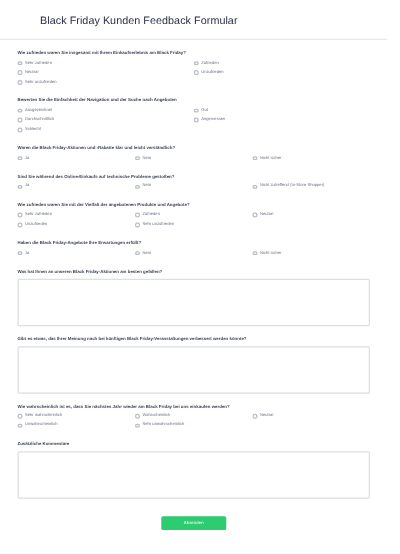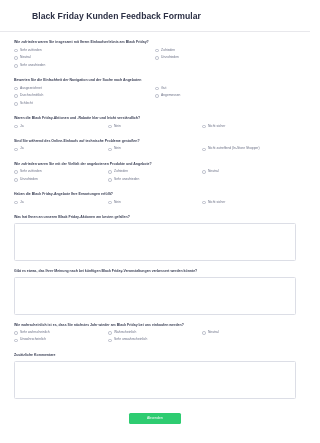--- a/index.html
+++ b/index.html
@@ -14,21 +14,21 @@
     width: 310px; height: 443px;
     background: #ffffff;
     position: relative;
   }
   .header {
     padding: 11px 14px 10px 14px;
     border-bottom: 1px solid #e8e8ec;
   }
   .form-title {
     font-size: 8.6px;
-    font-weight: bold;
+    font-weight: normal;
     color: #2b2f44;
     letter-spacing: 0.05px;
     line-height: 1.2;
     margin: 0;
     padding-left: 18px;
   }
   .form-body {
     padding: 8px 14px 0 14px;
   }
   .question-block {

